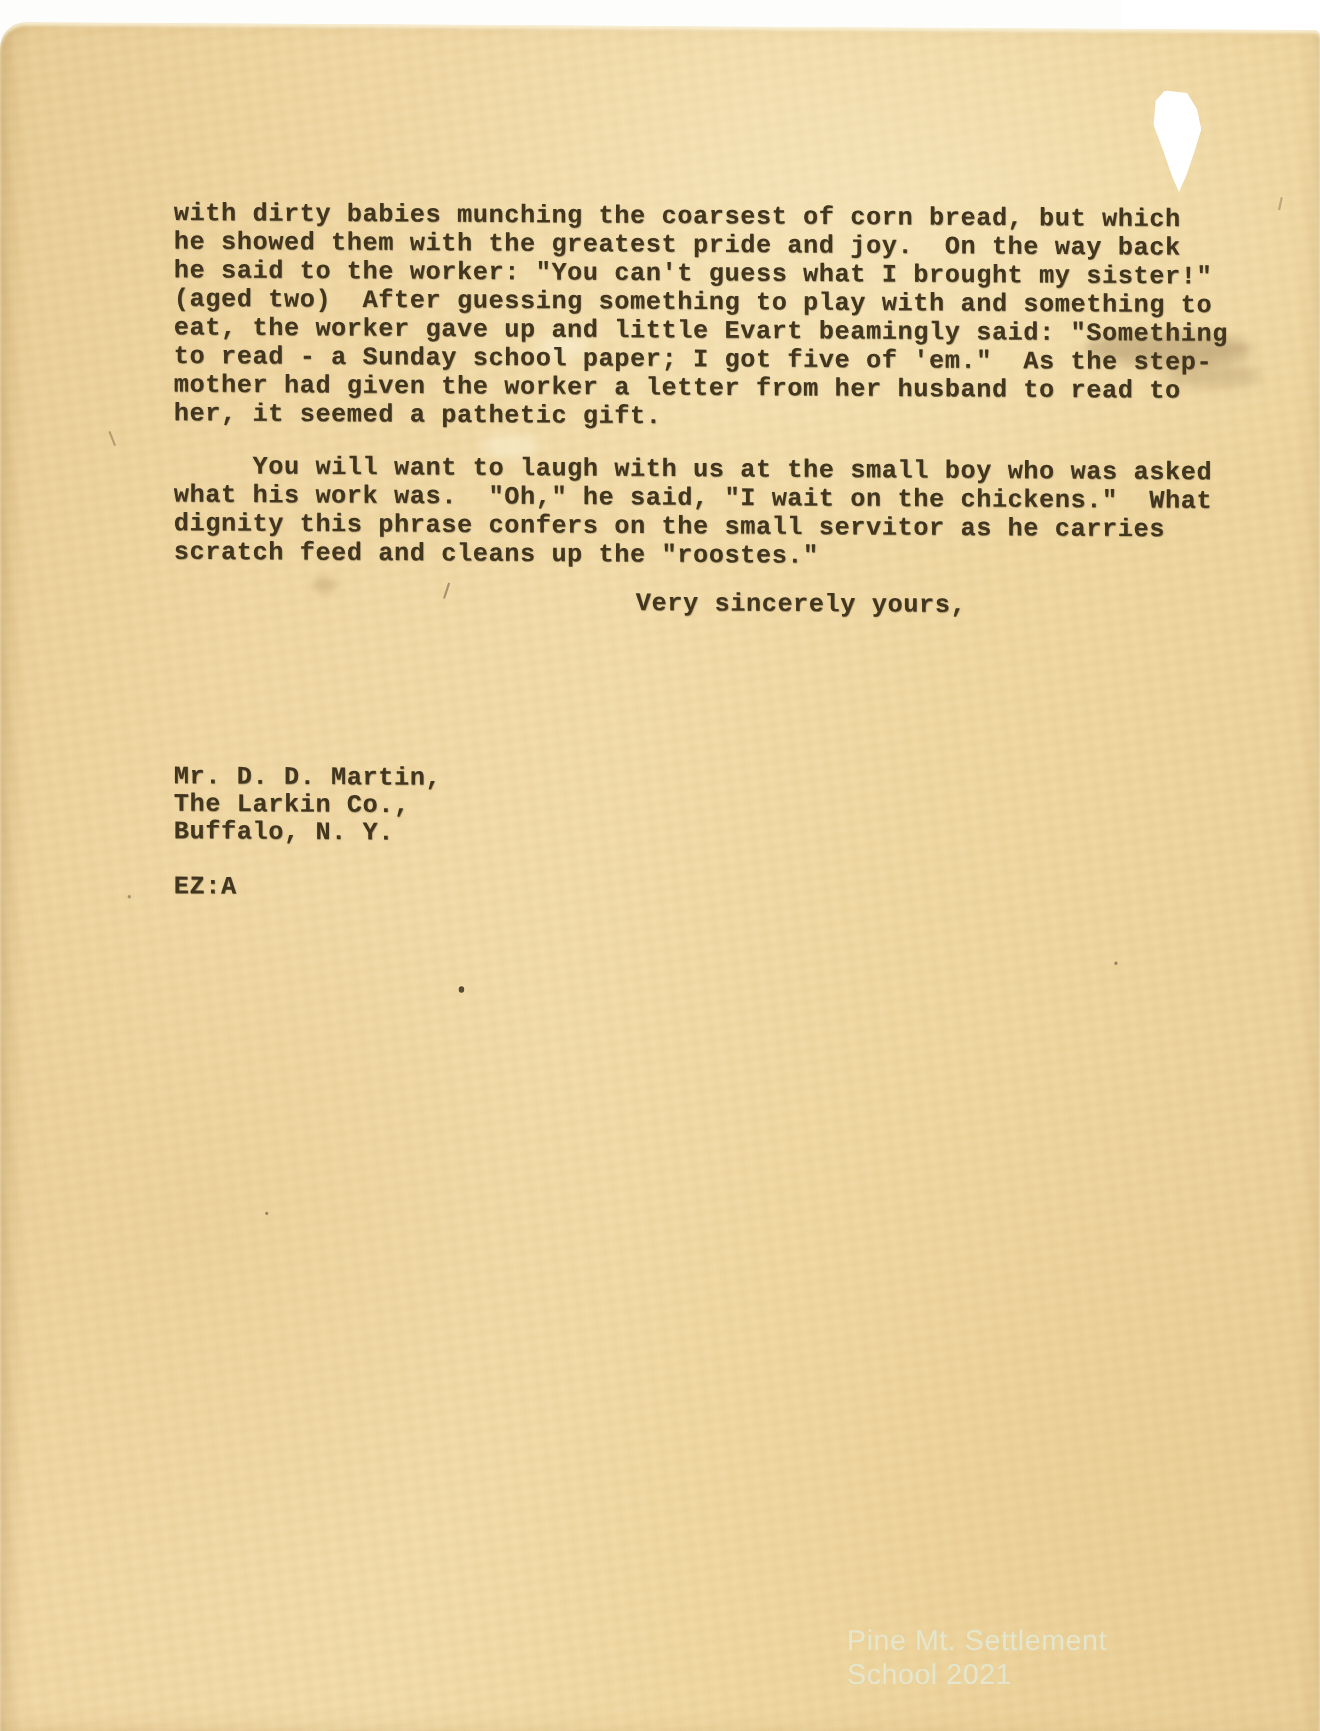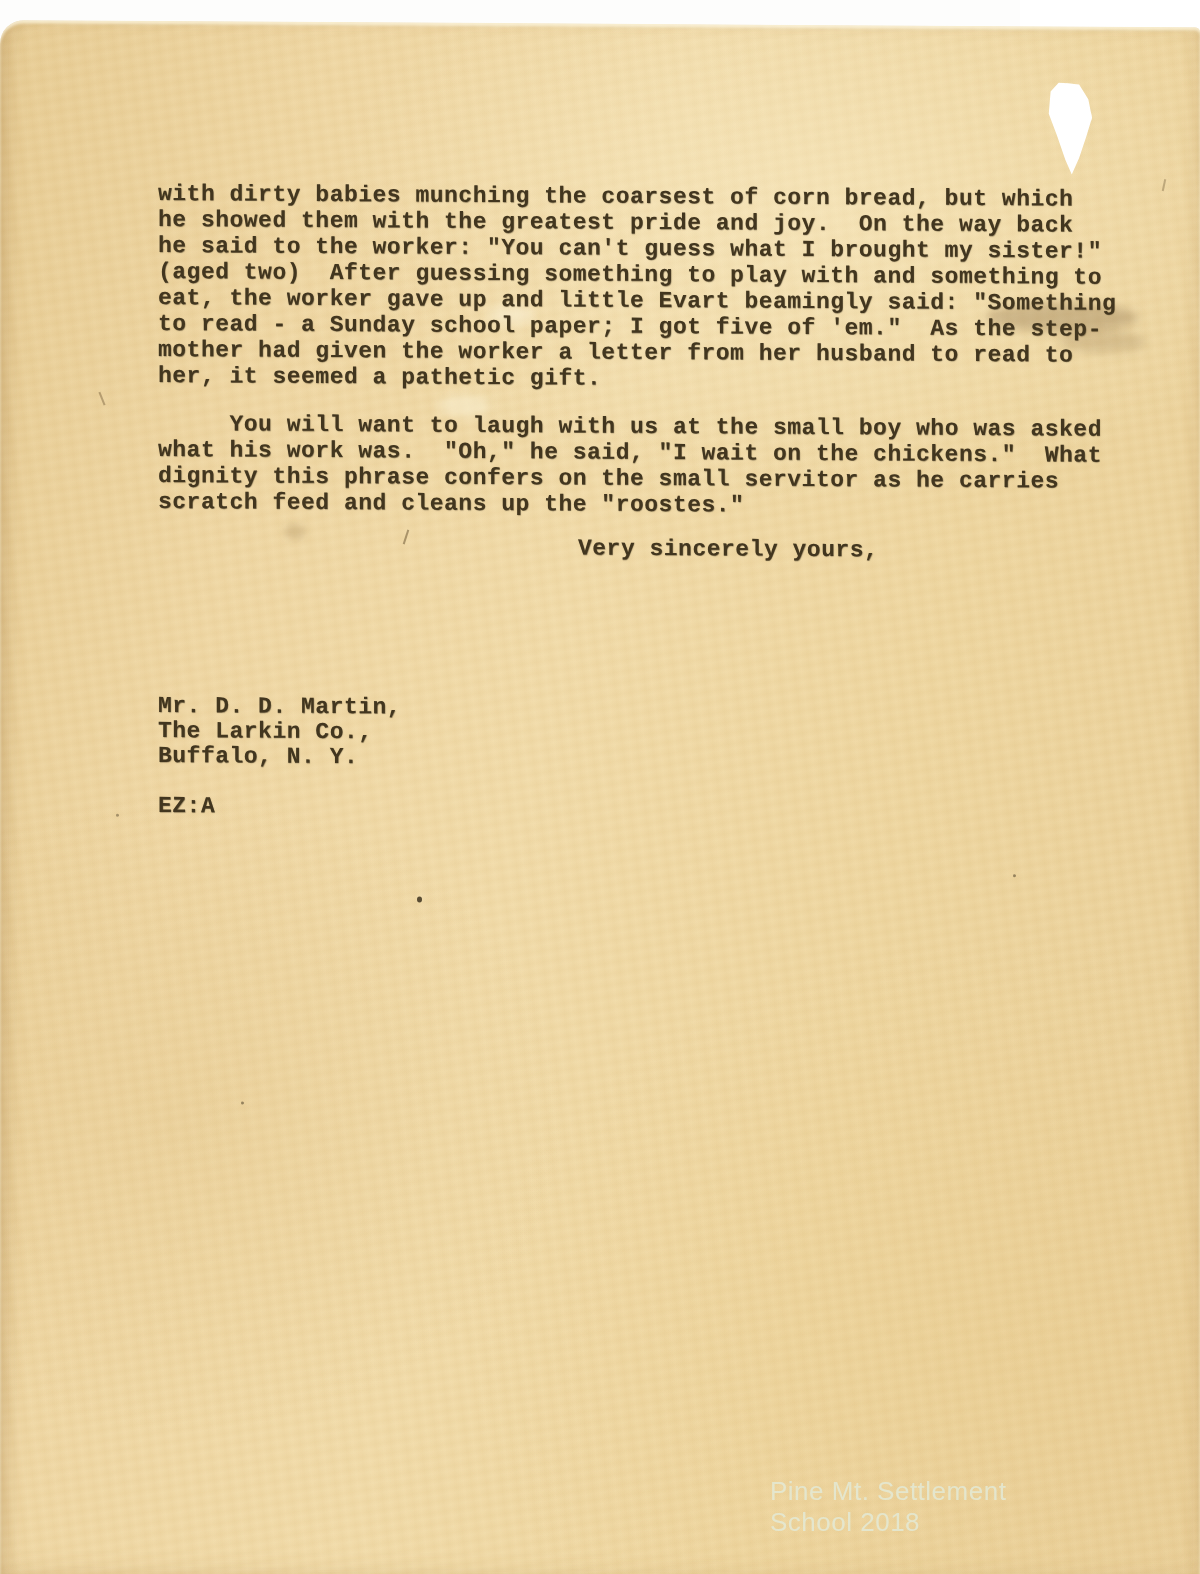--- a/index.html
+++ b/index.html
@@ -200,15 +200,15 @@
         <div>Mr. D. D. Martin,</div>
         <div>The Larkin Co.,</div>
         <div>Buffalo, N. Y.</div>
       </div>
 
       <div class="mono initials">EZ:A</div>
 
     </div>
   </div>
 
-  <div class="watermark">Pine Mt. Settlement School 2018</div>
+  <div class="watermark">Pine Mt. Settlement School 2021</div>
 
 </div>
 
 </body></html>

